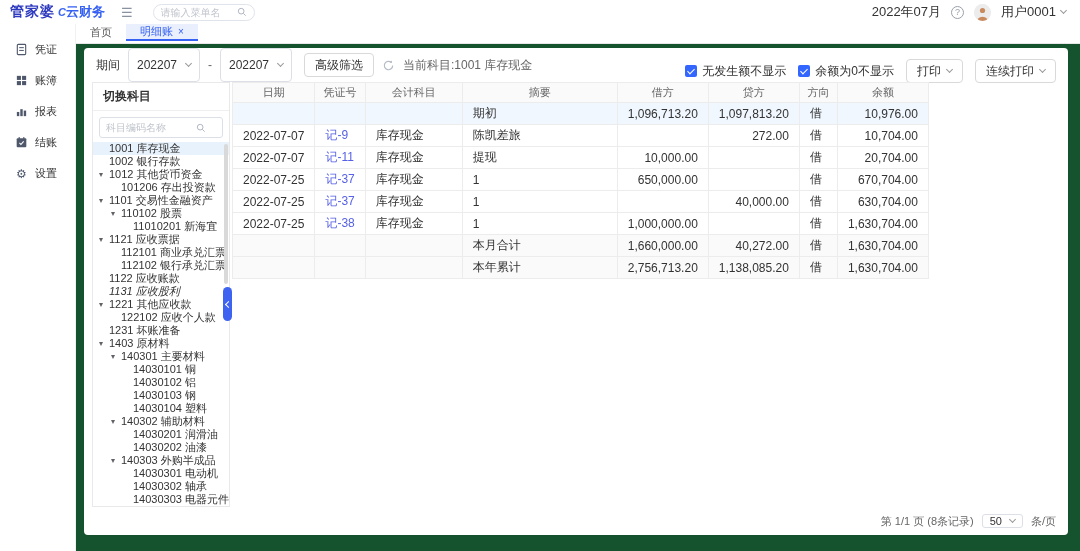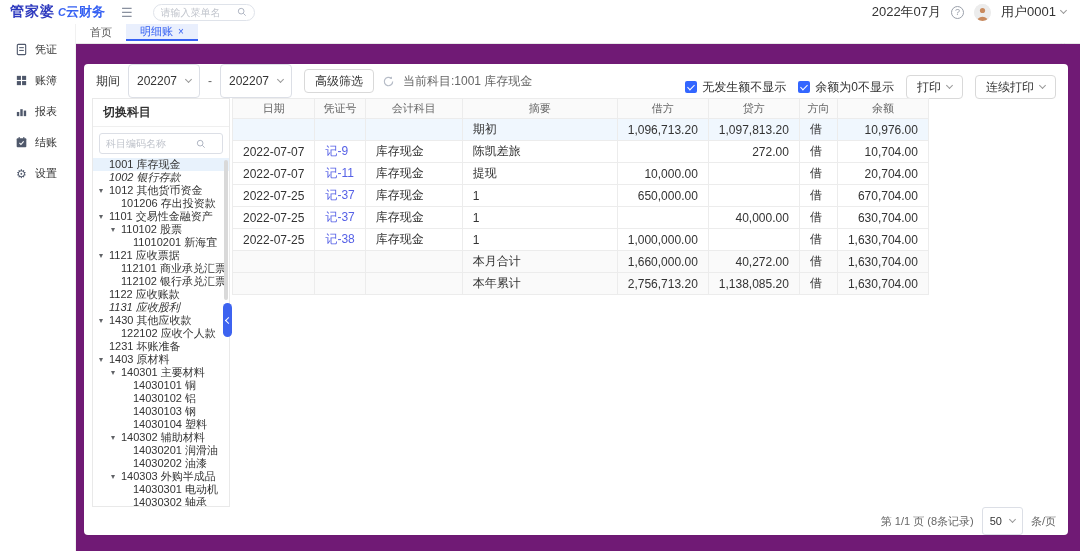--- a/index.html
+++ b/index.html
@@ -33,21 +33,21 @@
 
   
   .tab-bar { height:20px; background:#fff; border-bottom:1px solid #e7e7e7; display:flex; align-items:stretch;flex-direction:column; }
   .tab { padding:0 14px; font-size:11px; color:#555; display:flex; align-items:center; gap:5px; cursor:pointer; }
   .tab.active { background:#e9effd; color:#3661f3; border-bottom:2px solid #3661f3; }
   .tab .tclose { font-size:10px; color:#3661f3; }
   .tab-tools { margin-left:auto; display:flex; align-items:center; gap:14px; padding-right:14px; color:#c0c4cc; font-size:9px; }
   .tab-tools span { cursor:pointer; }
 
   
-  .content { flex:1; background:#701a75; padding:20px 12px 16px 8px; min-height:0; }
+  .content { flex:1; background:#14532d; padding:4px 12px 16px 8px; min-height:0; }
   .card { background:#fff; border-radius:4px; height:100%; display:flex; flex-direction:column; box-shadow:0 1px 2px rgba(0,0,0,.04); }
 
   .filter-bar { height:34px; display:flex; align-items:center; padding:0 12px; gap:8px; flex:none; }
   .flabel { color:#333; }
   .fselect { width:72px; height:34px; border:1px solid #dcdfe6; border-radius:4px; display:flex; align-items:center; justify-content:space-between; padding:0 8px; cursor:pointer; color:#333; background:#fff; }
   .btn { height:24px; border:1px solid #d9d9d9; border-radius:4px; background:#fff; padding:0 10px; display:flex; align-items:center; gap:6px; cursor:pointer; color:#333; font-size:12px; }
   .refresh { color:#b6bcc7; width:13px; height:13px; cursor:pointer; }
   .cur-subject { color:#666; }
   .fright { margin-left:auto; display:flex; align-items:center; gap:12px;margin-top:12px; }
   .chk { display:flex; align-items:center; gap:5px; cursor:pointer; color:#333; }
@@ -76,21 +76,21 @@
   table.ledger { border-collapse:collapse; table-layout:fixed; }
   table.ledger th { height:20px; background:#fafafa; color:#666; font-weight:normal; font-size:11px; border:1px solid #ececec; text-align:center; }
   table.ledger td { height:22px; border:1px solid #ececec; font-size:12px; color:#333; padding:0 10px; overflow:hidden; white-space:nowrap; }
   td.al { text-align:left; } td.ar { text-align:right; }
   tr.opening td { background:#f0f7fe; }
   tr.total td { background:#fafafa; }
   .vlink { color:#5661e6; cursor:pointer; }
 
   
   .pager { height:28px; flex:none; display:flex; align-items:center; justify-content:flex-end; gap:8px; padding-right:12px; color:#666; font-size:11px; }
-  .pager-size { height:28px; border:1px solid #dcdfe6; border-radius:3px; display:flex; align-items:center; gap:8px; padding:0 7px; cursor:pointer; color:#333; }
+  .pager-size { height:14px; border:1px solid #dcdfe6; border-radius:3px; display:flex; align-items:center; gap:8px; padding:0 7px; cursor:pointer; color:#333; }
 
   svg { display:block; }
 </style>
 </head>
 <body>
 
 <div class="app-header">
   <div class="logo">
     <span class="logo-brand">管家婆</span>
     <span class="logo-mark">C</span>
@@ -247,21 +247,21 @@
                     <circle cx="5" cy="5" r="3.4" fill="none" stroke="#b0b6c3" stroke-width="1.2"></circle>
                     <line x1="7.6" y1="7.6" x2="10.4" y2="10.4" stroke="#b0b6c3" stroke-width="1.2"></line>
                   </svg>
               </span>
             </div>
             <div class="tree-list" id="tree-list">
               <div class="tree-scroll-thumb"></div>
             <div class="tree-item selected" style="padding-left: 16px;">
                   <span>1001 库存现金</span>
                 </div>
-                <div class="tree-item" style="padding-left: 16px; font-style: italic;">
+                <div class="tree-item" style="padding-left: 16px;">
                   <span>1002 银行存款</span>
                 </div>
                 <div class="tree-item" style="padding-left: 6px;">
                   <span class="tree-arrow">▾</span>
                   <span>1012 其他货币资金</span>
                 </div>
                 <div class="tree-item" style="padding-left: 28px;">
                   <span>101206 存出投资款</span>
                 </div>
                 <div class="tree-item" style="padding-left: 6px;">
@@ -286,21 +286,21 @@
                   <span>112102 银行承兑汇票</span>
                 </div>
                 <div class="tree-item" style="padding-left: 16px;">
                   <span>1122 应收账款</span>
                 </div>
                 <div class="tree-item" style="padding-left: 16px; font-style: italic;">
                   <span>1131 应收股利</span>
                 </div>
                 <div class="tree-item" style="padding-left: 6px;">
                   <span class="tree-arrow">▾</span>
-                  <span>1430 其他应收款</span>
+                  <span>1221 其他应收款</span>
                 </div>
                 <div class="tree-item" style="padding-left: 28px;">
                   <span>122102 应收个人款</span>
                 </div>
                 <div class="tree-item" style="padding-left: 16px;">
                   <span>1231 坏账准备</span>
                 </div>
                 <div class="tree-item" style="padding-left: 6px;">
                   <span class="tree-arrow">▾</span>
                   <span>1403 原材料</span>

